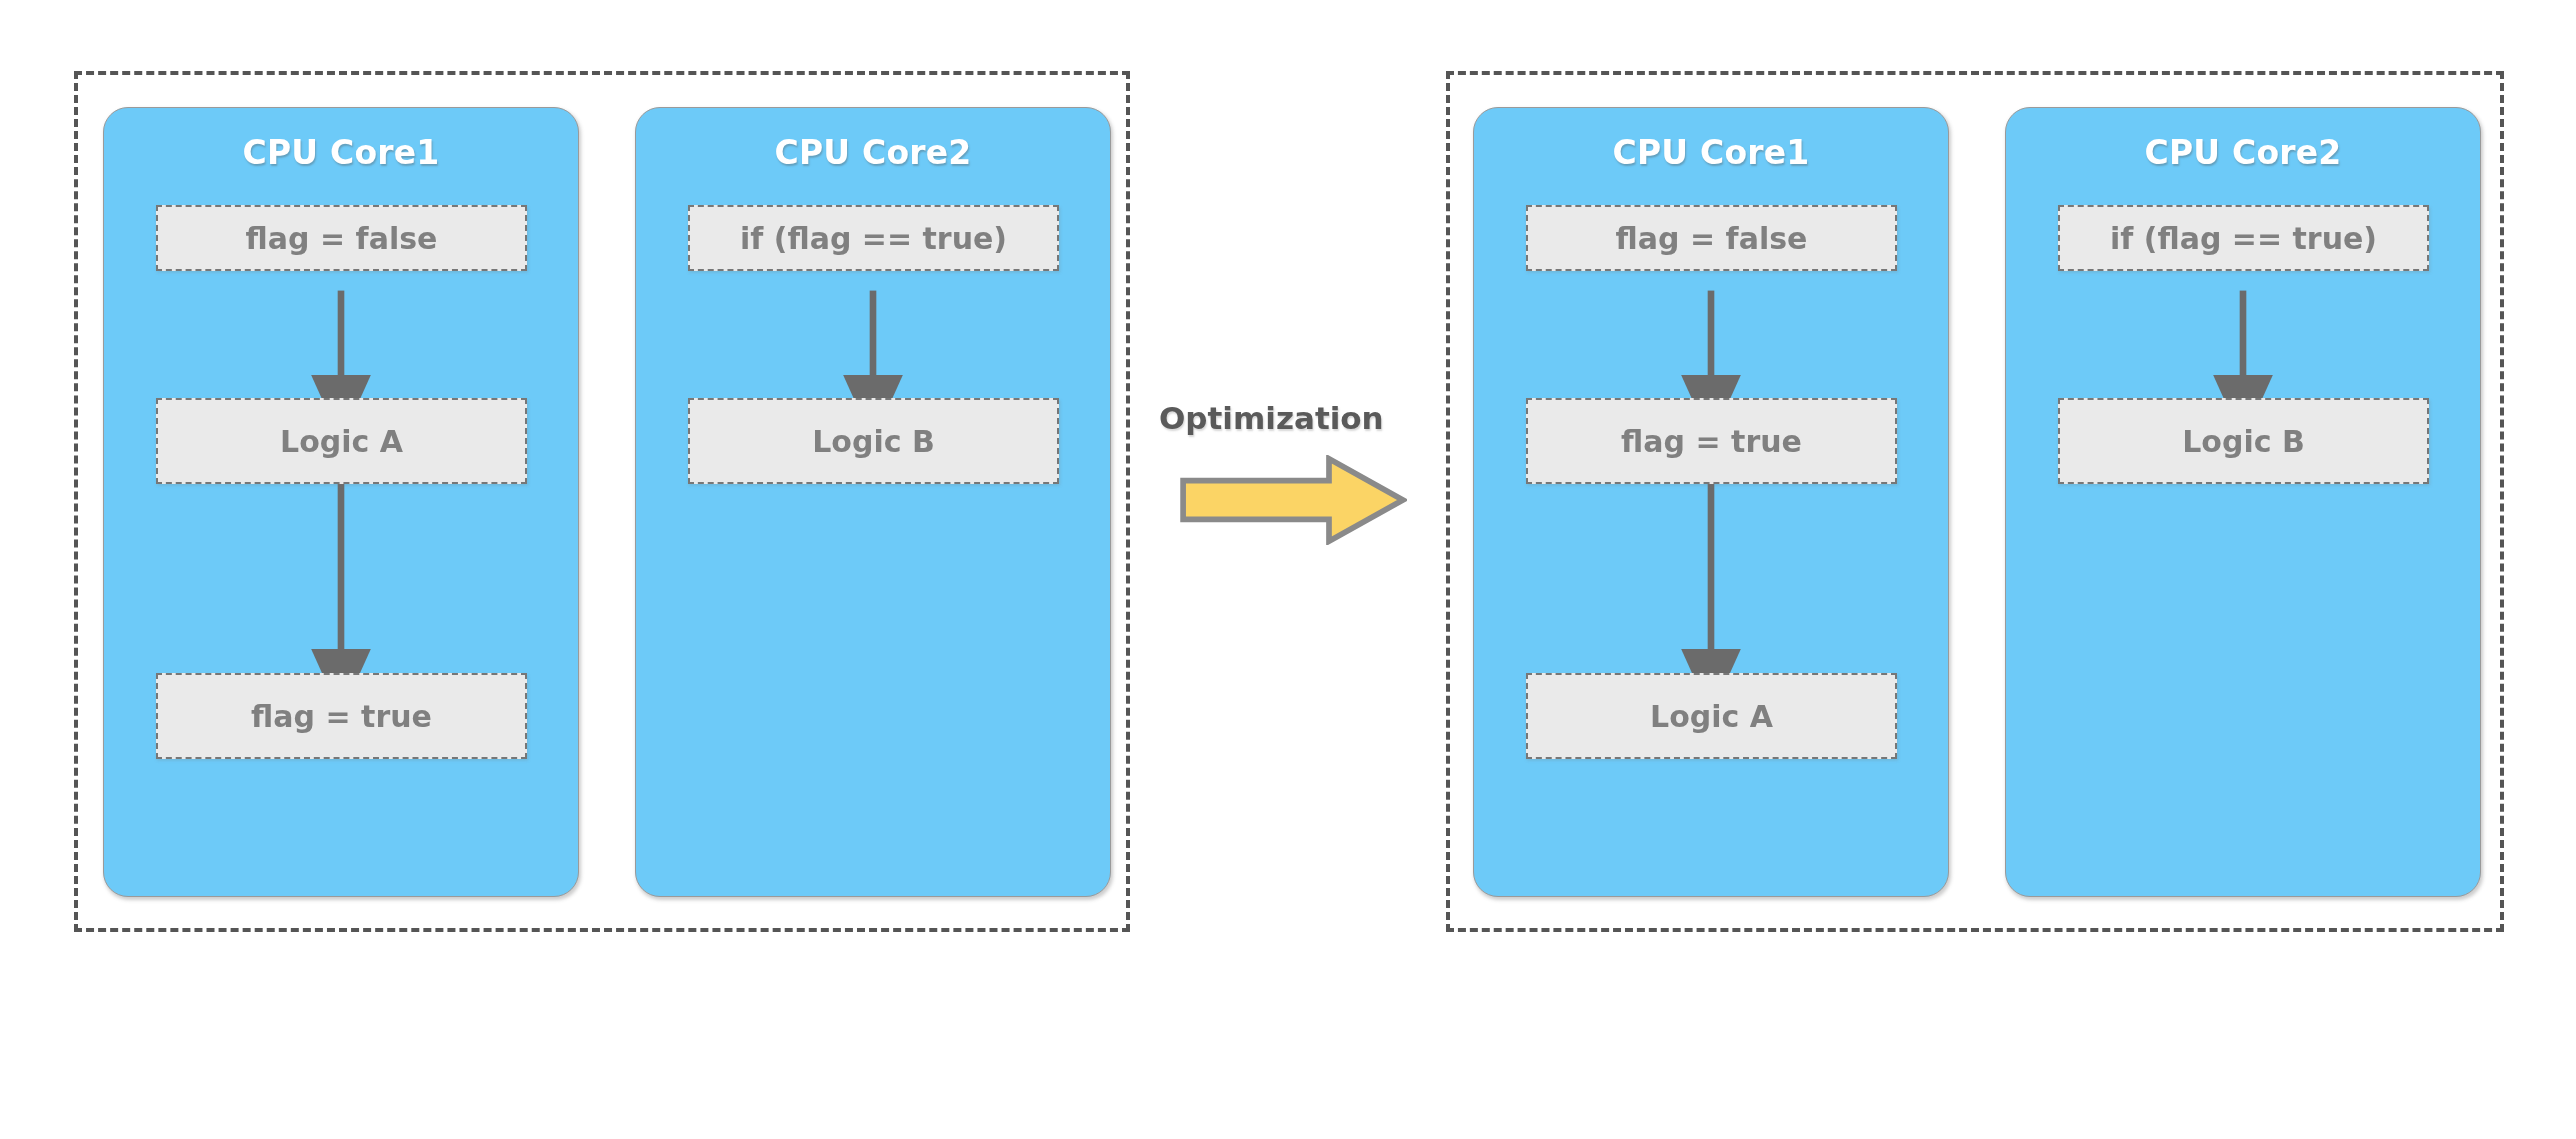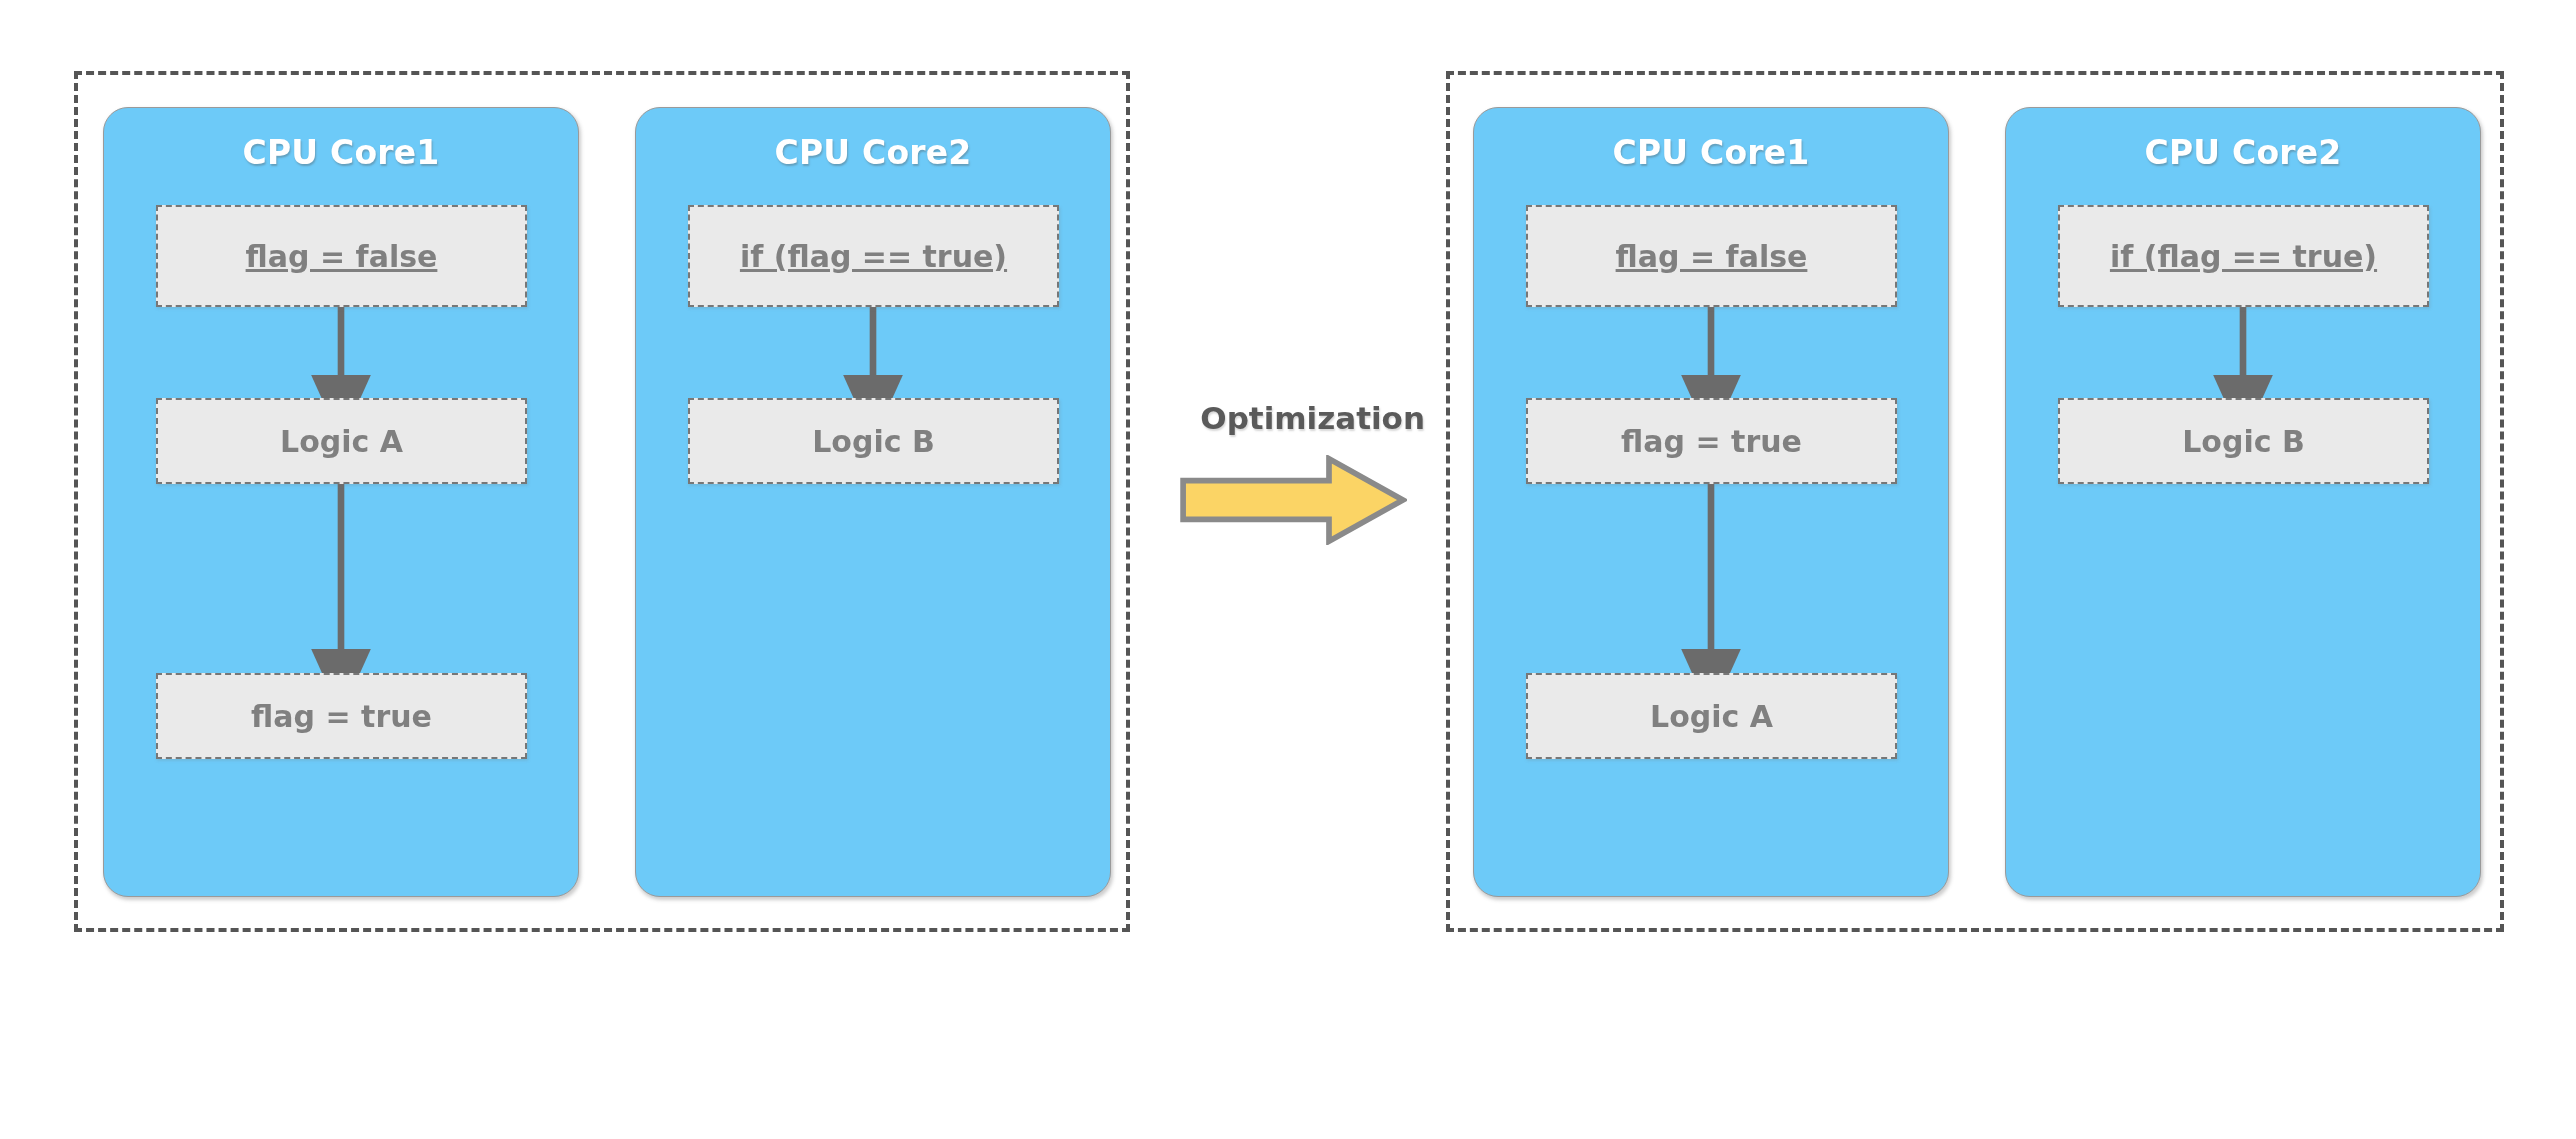--- a/index.html
+++ b/index.html
@@ -71,21 +71,21 @@
     display: flex;
     align-items: center;
     justify-content: center;
     color: #808080;
     font-size: 30px;
     font-weight: bold;
     box-shadow: 1px 1.9px 2.9px rgba(120,120,120,0.25);
     user-select: none;
   }
   
-  .row1 { left: 52px; top: 97px; width: 371px; height: 102px; text-decoration: underline; }
+  .row1 { left: 52px; top: 97px; width: 371px; height: 66px; }
   .row2 { left: 52px; top: 290px; width: 371px; height: 86px; }
   .row3 { left: 52px; top: 565px; width: 371px; height: 86px; }
 
   
   .connector {
     position: absolute;
     left: 0;
     top: 0;
     width: 100%;
     height: 100%;
@@ -99,21 +99,21 @@
     left: 1159px;
     top: 400px;
     width: 266px;
     height: 152px;
   }
   #opt-label {
     position: absolute;
     left: 0;
     top: 0;
     width: 266px;
-    text-align: right;
+    text-align: left;
     font-size: 31px;
     font-weight: bold;
     color: #5a5a5a;
     text-shadow: 1px 1.9px 1.9px rgba(140,140,140,0.35);
     user-select: none;
   }
   #opt-arrow {
     position: absolute;
     left: 20px;
     top: 55px;

